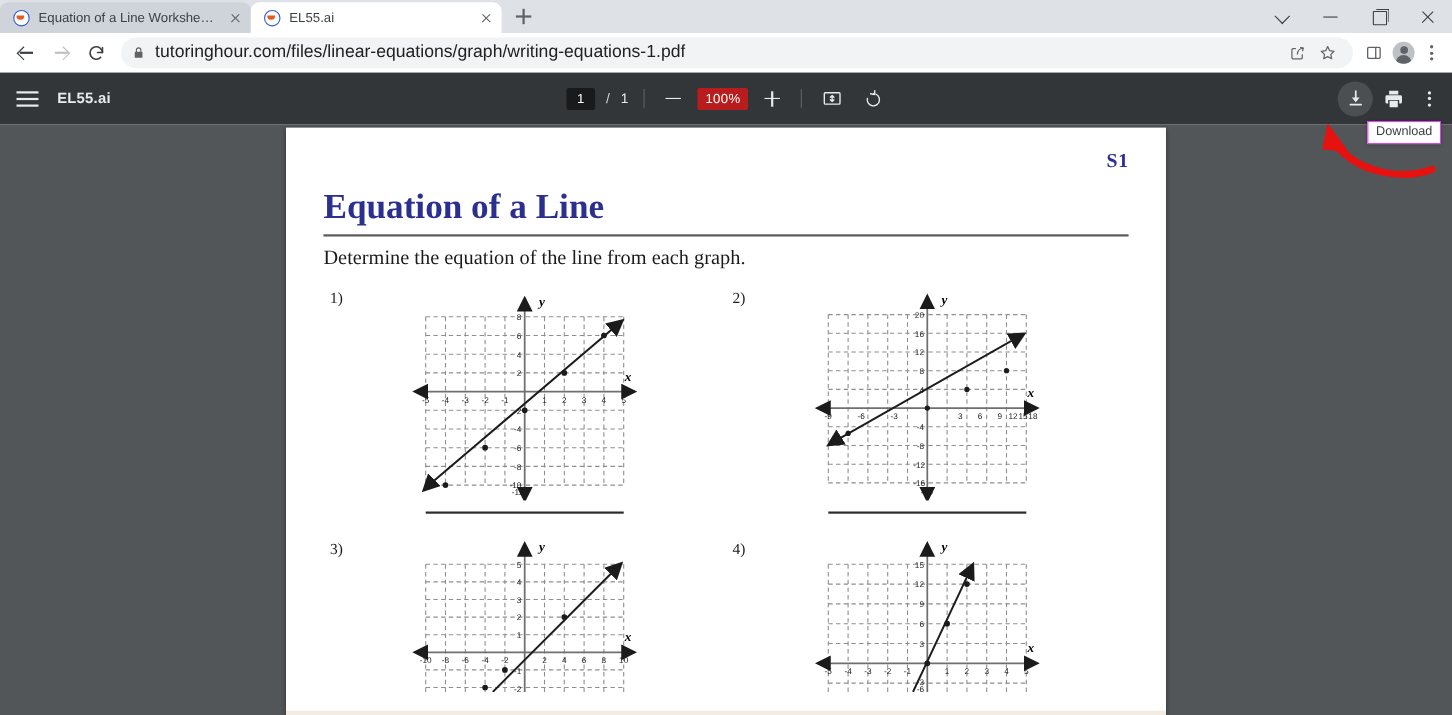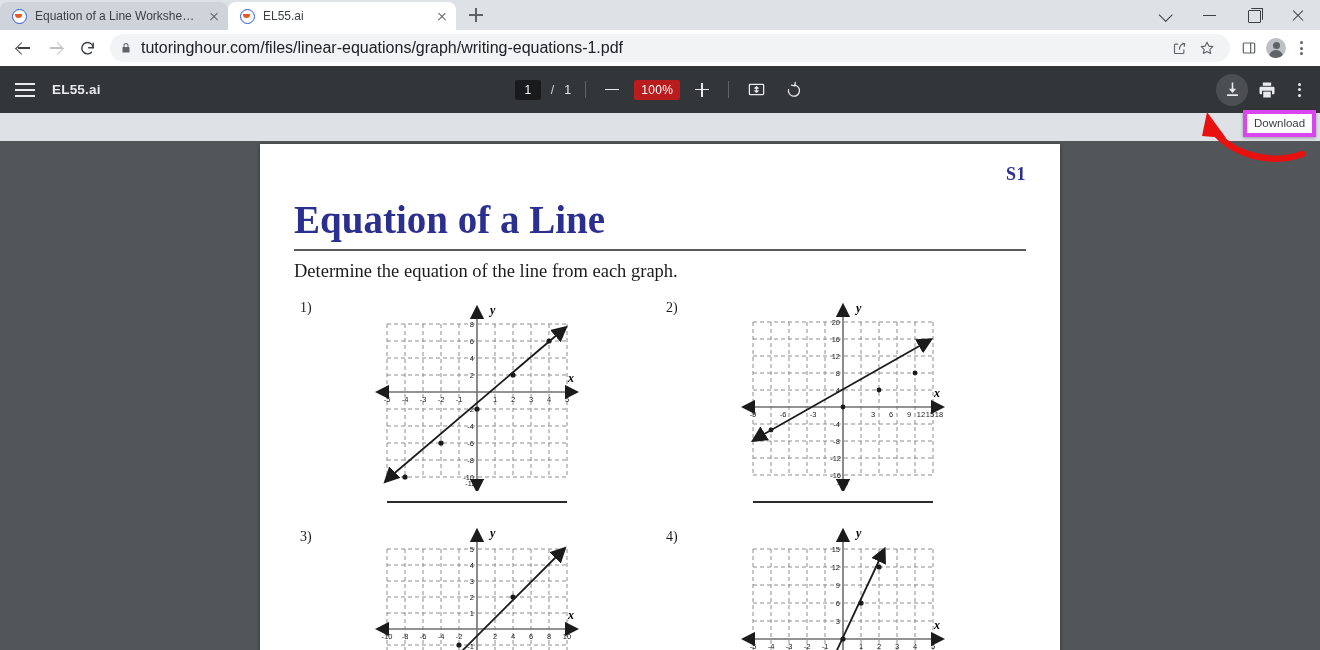--- a/index.html
+++ b/index.html
@@ -200,50 +200,50 @@
     display: flex; align-items: center; gap: 6px;
   }
   .dl-wrap {
     width: 32px; height: 32px; border-radius: 50%;
     background: rgba(232,234,237,0.14);
     display: flex; align-items: center; justify-content: center;
   }
 
   .tooltip {
     position: absolute; left: 1243px; top: 110px;
-    background: #fff; border: 4px solid #d946ef;
+    background: #fff; border: 1px solid #d946ef;
     font-size: 11.5px; color: #3c4043;
     padding: 3px 7px 4px; box-shadow: 0 1px 3px rgba(0,0,0,.3);
     z-index: 40; white-space: nowrap;
   }
   .red-arrow { position: absolute; left: 1180px; top: 92px; z-index: 39; }
 
   .viewer {
     position: absolute; left: 0; right: 0; top: 113px; bottom: 0;
-    background: #535659; overflow: hidden; margin-top: 28px;
+    background: #535659; overflow: hidden;
   }
   .page {
     position: absolute; left: 260px; top: 3px; width: 800px; height: 540px;
     background: #fff; box-shadow: 0 1px 4px rgba(0,0,0,.45);
     padding: 20px 34px;
   }
   .page-strip {
     position: absolute; left: 0; right: 0; bottom: 0; height: 10px;
     background: #f3ece4;
   }
 
   
   .s1 {
     text-align: right; color: #2b2f8f; font-weight: bold;
     font-family: "Liberation Serif", serif; font-size: 18px;
     letter-spacing: .5px;
   }
   .wtitle {
     color: #2b2f8f; font-family: "Liberation Serif", serif;
-    font-size: 39px; font-weight: bold; margin-top: 12px;
+    font-size: 32px; font-weight: bold; margin-top: 12px;
   }
   .rule { height: 2px; background: #5a5a5a; margin-top: 7px; }
   .instr {
     font-family: "Liberation Serif", serif; font-size: 18.5px;
     color: #1b1b1b; margin-top: 10px;
   }
   .grid2 { display: grid; grid-template-columns: 1fr 1fr; margin-top: 14px; }
   .cell { position: relative; }
   .qnum {
     font-family: "Liberation Serif", serif; font-size: 14px;

